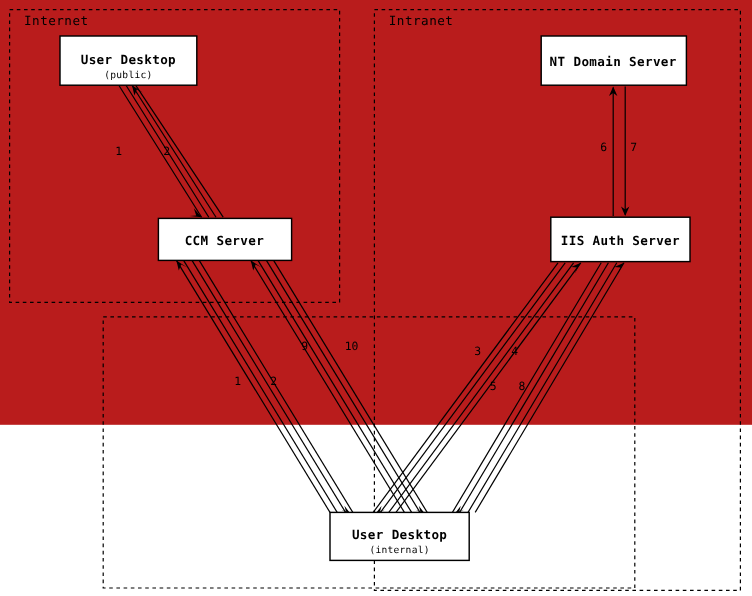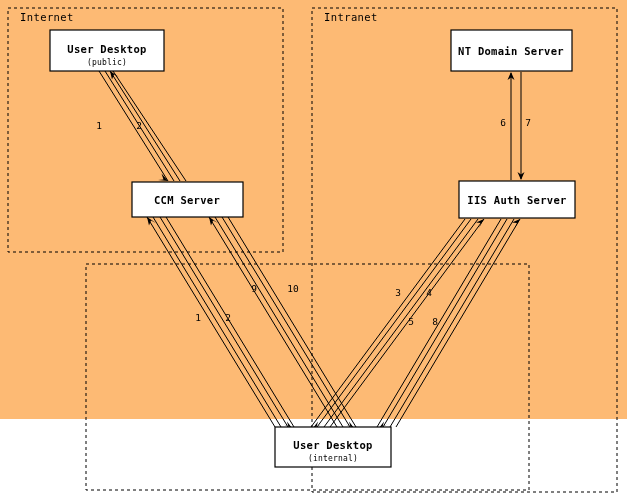--- a/index.html
+++ b/index.html
@@ -9,22 +9,22 @@
   }
   body {
     width: 627px;
     height: 497px;
     font-family: "DejaVu Sans Mono", "Liberation Mono", monospace;
     overflow: hidden;
   }
   #diagram-root {
     position: relative;
     width: 627px;
-    height: 419px;
-    background: #fdba74;
+    height: 354px;
+    background: #b91c1c;
   }
   svg#diagram-svg {
     position: absolute;
     left: 0;
     top: 0;
     width: 627px;
     height: 497px;
     display: block;
   }
   .zone-rect {

